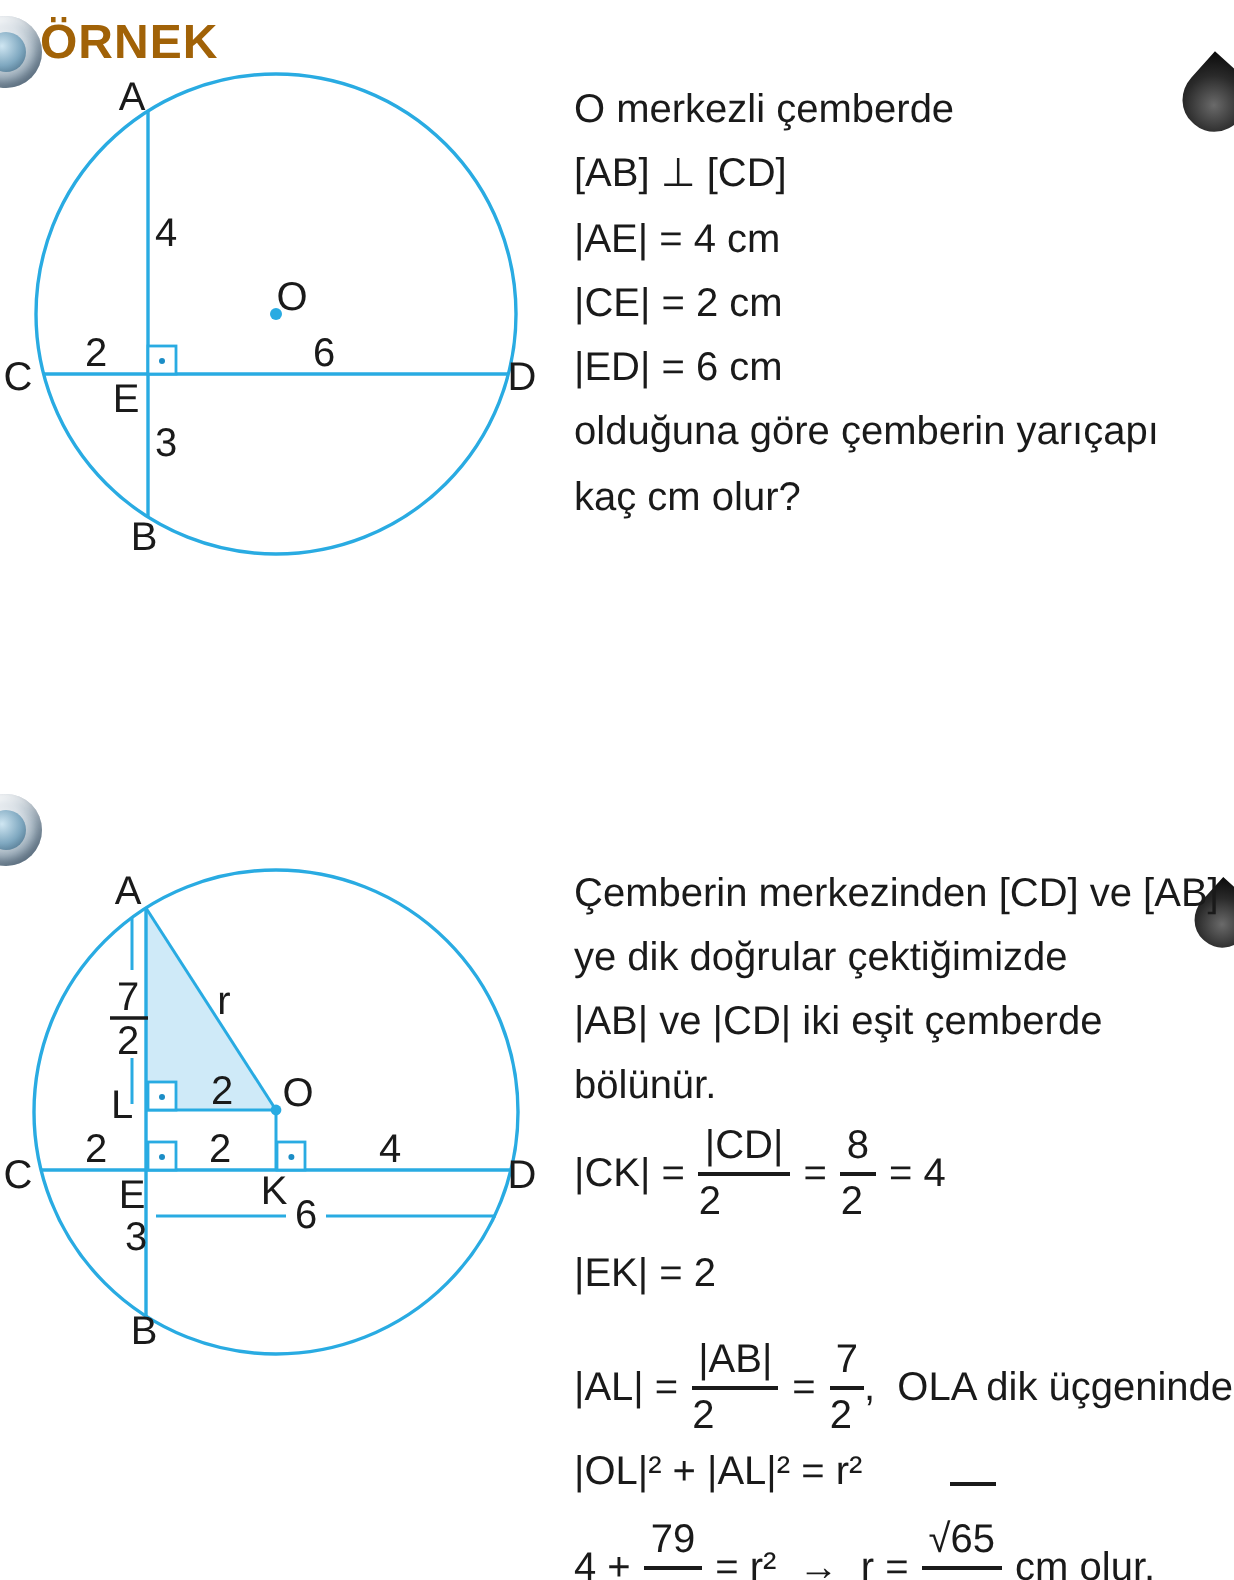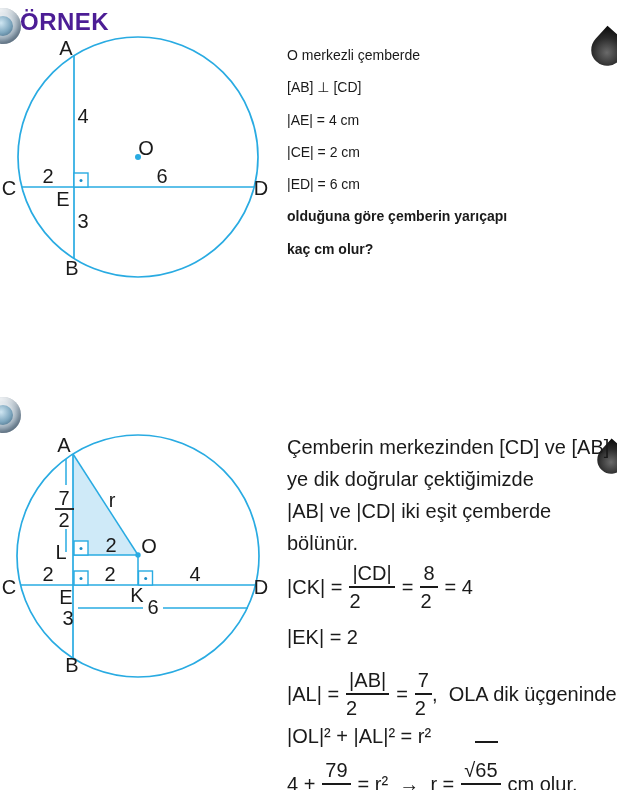--- a/index.html
+++ b/index.html
@@ -7,21 +7,21 @@
     position:relative;
     width:617px;height:790px;
     background:#ffffff;
     overflow:hidden;
     font-family:"Liberation Sans", sans-serif;
     color:#1a1a1a;
   }
   
   .section-heading{
     position:absolute;left:20px;
-    font-size:24px;font-weight:bold;color:#4c1d95;
+    font-size:24px;font-weight:bold;color:#a16207;
     letter-spacing:0.5px;
   }
   .sphere-icon{
     position:absolute;left:-15px;
     width:36px;height:36px;border-radius:50%;
     background:radial-gradient(circle at 42% 35%, #f4f6f8 0%, #d9e0e6 30%, #9fb0bd 62%, #5f7383 100%);
     box-shadow:inset -2px -3px 5px rgba(40,60,80,.45), inset 2px 3px 4px rgba(255,255,255,.8);
   }
   .sphere-icon::after{
     content:"";position:absolute;left:8px;top:8px;width:20px;height:20px;border-radius:50%;
@@ -30,23 +30,23 @@
   
   .corner-deco{
     position:absolute;
     background:radial-gradient(circle at 55% 60%, #6a6a6a 0%, #2a2a2a 55%, #0a0a0a 100%);
     border-radius:0 60% 55% 55%;
     transform:rotate(42deg);
   }
   
   .problem-text{
     position:absolute;left:287px;top:39px;width:325px;
-    font-size:14px;line-height:32.3px;
-  }
-  .problem-text .bold{font-weight:bold;}
+    font-size:20px;line-height:32.3px;
+  }
+  .problem-text .bold{font-weight:normal;}
   .solution-text{
     position:absolute;left:287px;top:431px;width:330px;
     font-size:20px;line-height:32px;
   }
   .eq-row{display:flex;align-items:center;white-space:pre;}
   .eq-ck{height:52px;margin-top:2px;}
   .eq-al{height:52px;margin-top:15px;}
   .eq-final{height:58px;margin-top:3px;}
   .frac{
     display:inline-flex;flex-direction:column;align-items:flex-start;

